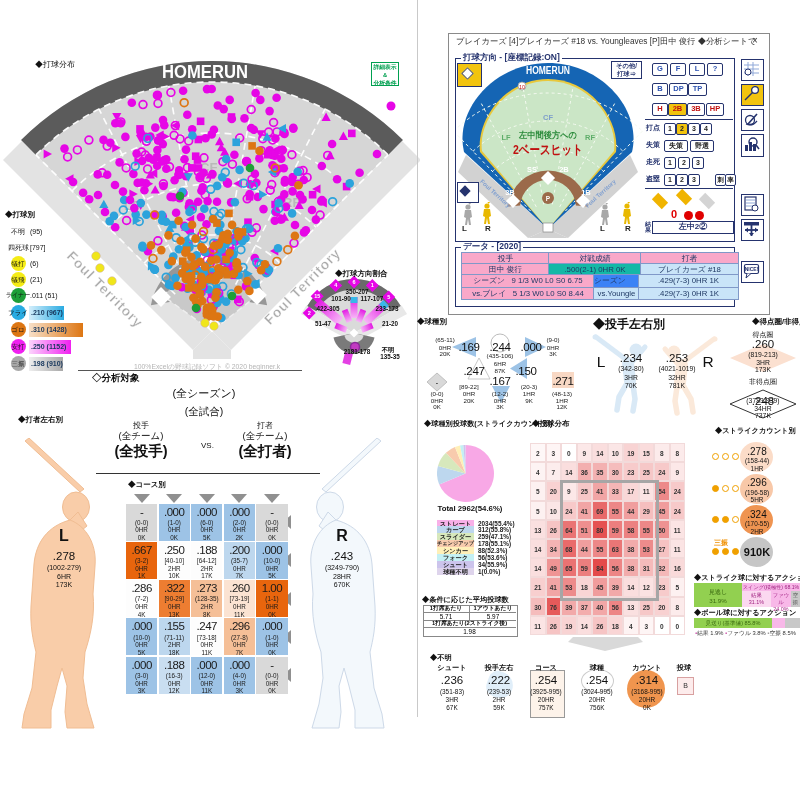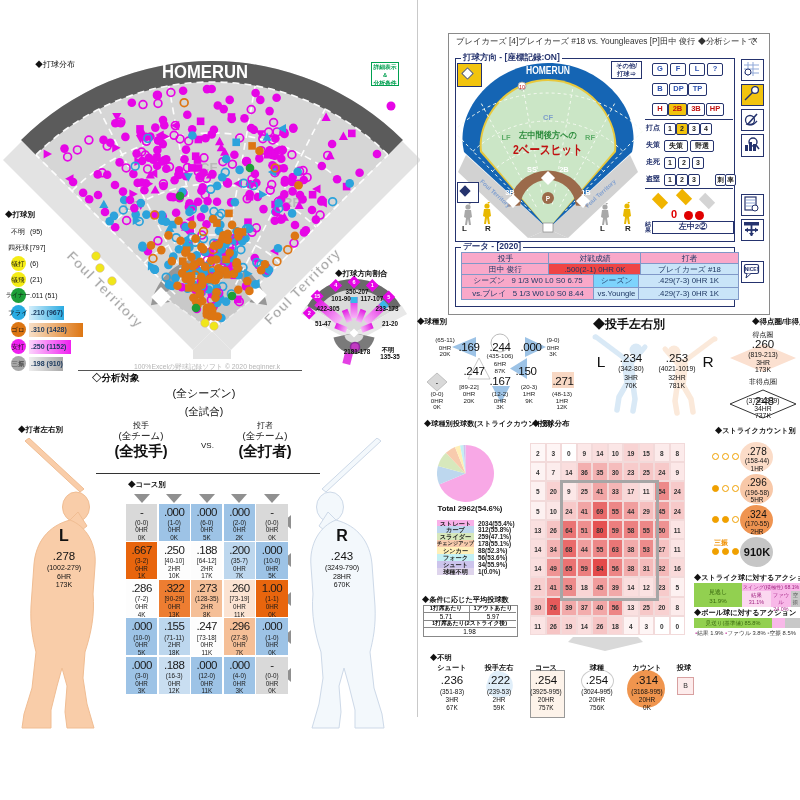--- a/index.html
+++ b/index.html
@@ -713,21 +713,21 @@
 <div style="position:absolute;left:204px;top:387px;width:120px;margin-left:-60px;text-align:center;font-size:11px;color:#111">(全シーズン)</div>
 <div style="position:absolute;left:204px;top:405px;width:120px;margin-left:-60px;text-align:center;font-size:10.5px;color:#111">(全試合)</div>
 <div style="position:absolute;left:141px;top:421px;width:110px;margin-left:-55px;text-align:center;font-size:8px;color:#111">投手</div>
 <div style="position:absolute;left:141px;top:431px;width:110px;margin-left:-55px;text-align:center;font-size:9.5px;color:#111">(全チーム)</div>
 <div style="position:absolute;left:141px;top:443px;width:110px;margin-left:-55px;text-align:center;font-size:14.5px;font-weight:bold;color:#111">(全投手)</div>
 <div style="position:absolute;left:201px;top:441px;font-size:8px;color:#111">VS.</div>
 <div style="position:absolute;left:265px;top:421px;width:110px;margin-left:-55px;text-align:center;font-size:8px;color:#111">打者</div>
 <div style="position:absolute;left:265px;top:431px;width:110px;margin-left:-55px;text-align:center;font-size:9.5px;color:#111">(全チーム)</div>
 <div style="position:absolute;left:265px;top:443px;width:110px;margin-left:-55px;text-align:center;font-size:14.5px;font-weight:bold;color:#111">(全打者)</div>
 <div style="position:absolute;left:96px;top:473px;width:224px;height:1px;background:#333"></div>
-<div style="position:absolute;left:18px;top:426px;font-size:7.5px;font-weight:bold;color:#111">◆打者左右別</div>
+<div style="position:absolute;left:18px;top:416px;font-size:7.5px;font-weight:bold;color:#111">◆打者左右別</div>
 <div style="position:absolute;left:128px;top:481px;font-size:7.5px;font-weight:bold;color:#111">◆コース別</div>
 <div style="position:absolute;left:64px;top:527px;width:80px;margin-left:-40px;text-align:center;font-size:16px;font-weight:bold;color:#111">L</div>
 <div style="position:absolute;left:64px;top:550px;width:80px;margin-left:-40px;text-align:center;font-size:11.5px;color:#111">.278</div>
 <div style="position:absolute;left:64px;top:563.5px;width:80px;margin-left:-40px;text-align:center;font-size:7px;color:#111">(1002-279)</div>
 <div style="position:absolute;left:64px;top:572.5px;width:80px;margin-left:-40px;text-align:center;font-size:7px;color:#111">6HR</div>
 <div style="position:absolute;left:64px;top:581px;width:80px;margin-left:-40px;text-align:center;font-size:7px;color:#111">173K</div>
 <div style="position:absolute;left:342px;top:527px;width:80px;margin-left:-40px;text-align:center;font-size:16px;font-weight:bold;color:#111">R</div>
 <div style="position:absolute;left:342px;top:550px;width:80px;margin-left:-40px;text-align:center;font-size:11.5px;color:#111">.243</div>
 <div style="position:absolute;left:342px;top:563.5px;width:80px;margin-left:-40px;text-align:center;font-size:7px;color:#111">(3249-790)</div>
 <div style="position:absolute;left:342px;top:572.5px;width:80px;margin-left:-40px;text-align:center;font-size:7px;color:#111">28HR</div>
@@ -1012,24 +1012,24 @@
 <div style="position:absolute;left:684px;top:211px;width:9px;height:9px;border-radius:50%;background:#e00000"></div>
 <div style="position:absolute;left:695px;top:211px;width:9px;height:9px;border-radius:50%;background:#e00000"></div>
 <div style="position:absolute;left:645px;top:221px;font-size:6px;font-weight:bold;color:#25336e;line-height:1.05">結<br>果</div>
 <div style="position:absolute;left:652px;top:221px;width:80px;height:11px;border:1.4px solid #25336e;font-size:8px;color:#25336e;font-weight:bold;text-align:center;line-height:10px">左中2②</div>
 <div style="position:absolute;left:455px;top:247px;width:278px;height:58px;border:1px solid #25336e"></div>
 <div style="position:absolute;left:461px;top:242px;background:#fff;padding:0 2px;font-size:8.5px;font-weight:bold;color:#25336e">データ - [2020]</div>
 <div style="position:absolute;left:461px;top:252px;width:87px;height:11px;background:#f9a8c9;border:0.5px solid #8098c8;font-size:7.8px;color:#1f3864;text-align:center;line-height:11px;white-space:nowrap;overflow:hidden">投手</div>
 <div style="position:absolute;left:548px;top:252px;width:92px;height:11px;background:#f9a8c9;border:0.5px solid #8098c8;font-size:7.8px;color:#1f3864;text-align:center;line-height:11px;white-space:nowrap;overflow:hidden">対戦成績</div>
 <div style="position:absolute;left:640px;top:252px;width:97px;height:11px;background:#f9a8c9;border:0.5px solid #8098c8;font-size:7.8px;color:#1f3864;text-align:center;line-height:11px;white-space:nowrap;overflow:hidden">打者</div>
 <div style="position:absolute;left:461px;top:263px;width:87px;height:11px;background:#f9a8c9;border:0.5px solid #8098c8;font-size:7.8px;color:#1f3864;text-align:center;line-height:11px;white-space:nowrap;overflow:hidden">田中 俊行</div>
-<div style="position:absolute;left:548px;top:263px;width:92px;height:11px;background:#ef4444;border:0.5px solid #8098c8;font-size:7.8px;color:#1f3864;text-align:center;line-height:11px;white-space:nowrap;overflow:hidden">.500(2-1) 0HR 0K</div>
+<div style="position:absolute;left:548px;top:263px;width:92px;height:11px;background:#14b8a6;border:0.5px solid #8098c8;font-size:7.8px;color:#1f3864;text-align:center;line-height:11px;white-space:nowrap;overflow:hidden">.500(2-1) 0HR 0K</div>
 <div style="position:absolute;left:640px;top:263px;width:97px;height:11px;background:#c9e4f8;border:0.5px solid #8098c8;font-size:7.8px;color:#1f3864;text-align:center;line-height:11px;white-space:nowrap;overflow:hidden">ブレイカーズ #18</div>
 <div style="position:absolute;left:461px;top:274px;width:132px;height:12.5px;background:#f9a8c9;border:0.5px solid #8098c8;font-size:7.8px;color:#1f3864;text-align:center;line-height:12.5px;white-space:nowrap;overflow:hidden">シーズン&nbsp;&nbsp;&nbsp;9 1/3 W0 L0 S0 6.75</div>
-<div style="position:absolute;left:593px;top:274px;width:45px;height:12.5px;background:#7dd3fc;border:0.5px solid #8098c8;font-size:7.8px;color:#1f3864;text-align:center;line-height:12.5px;white-space:nowrap;overflow:hidden">シーズン</div>
+<div style="position:absolute;left:593px;top:274px;width:45px;height:12.5px;background:#3b82f6;border:0.5px solid #8098c8;font-size:7.8px;color:#1f3864;line-height:12.5px;white-space:nowrap;overflow:hidden">シーズン</div>
 <div style="position:absolute;left:638px;top:274px;width:99px;height:12.5px;background:#c9e4f8;border:0.5px solid #8098c8;font-size:7.8px;color:#1f3864;text-align:center;line-height:12.5px;white-space:nowrap;overflow:hidden">.429(7-3) 0HR 1K</div>
 <div style="position:absolute;left:461px;top:286.5px;width:132px;height:11px;background:#f9a8c9;border:0.5px solid #8098c8;font-size:7.8px;color:#1f3864;text-align:center;line-height:11px;white-space:nowrap;overflow:hidden">vs.ブレイ&nbsp;&nbsp;&nbsp;5 1/3 W0 L0 S0 8.44</div>
 <div style="position:absolute;left:593px;top:286.5px;width:45px;height:11px;background:#c9e4f8;border:0.5px solid #8098c8;font-size:7.8px;color:#1f3864;text-align:center;line-height:11px;white-space:nowrap;overflow:hidden">vs.Youngle</div>
 <div style="position:absolute;left:638px;top:286.5px;width:99px;height:11px;background:#c9e4f8;border:0.5px solid #8098c8;font-size:7.8px;color:#1f3864;text-align:center;line-height:11px;white-space:nowrap;overflow:hidden">.429(7-3) 0HR 1K</div>
 <div style="position:absolute;left:741px;top:58.5px;width:21px;height:20.5px;background:#fff;border:1.6px solid #25336e"></div>
 <svg style="position:absolute;left:743px;top:60.5px" width="17" height="16">
       <g stroke="#8fa8d8" stroke-width="1" fill="none">
         <path d="M1,4 H16 M1,8 H16 M1,12 H16 M5,1 V15 M10,1 V15"></path>
       </g>
       <circle cx="5" cy="11" r="3" fill="#fff" stroke="#25336e"></circle>

